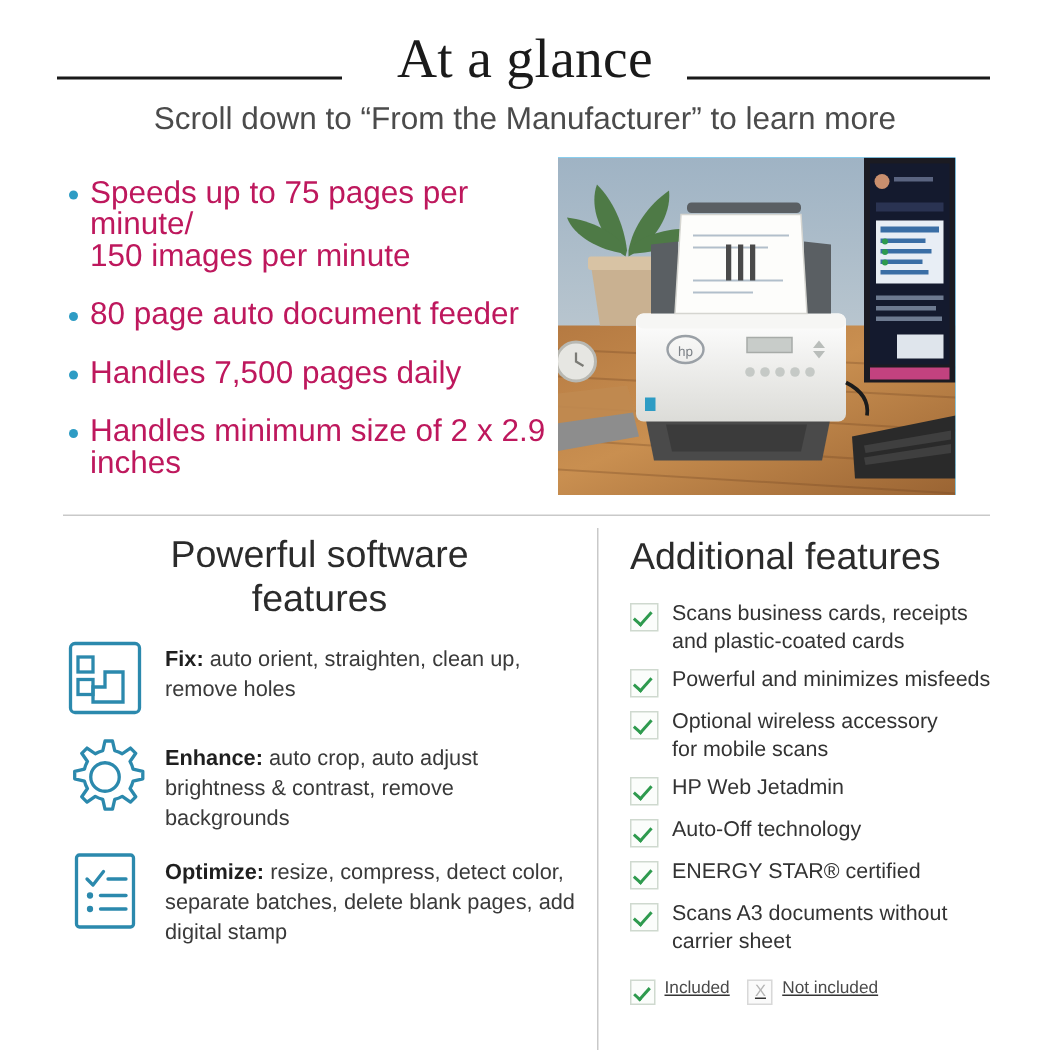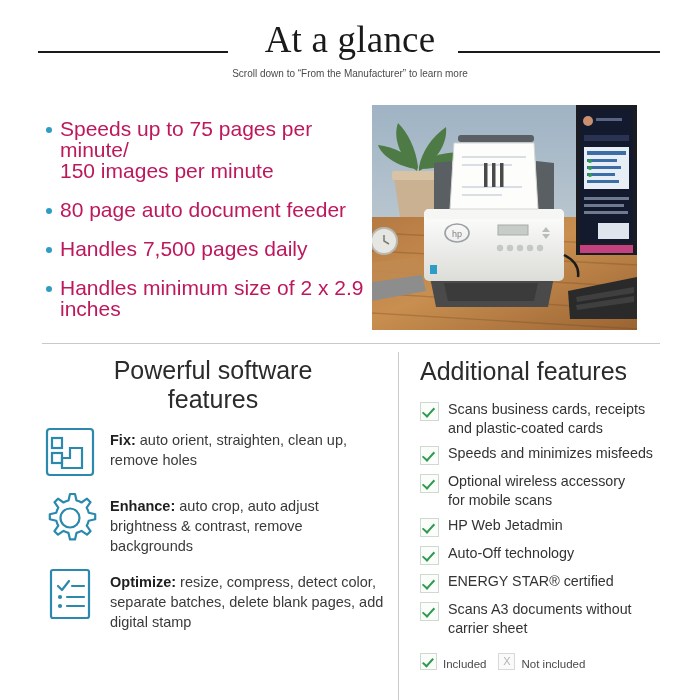--- a/index.html
+++ b/index.html
@@ -41,21 +41,21 @@
     letter-spacing: 0.2px;
     line-height: 44px;
     font-stretch: condensed;
     font-family: Liberation Serif, serif;
   }
   .subtitle {
     position: absolute;
     left: 0; top: 68px;
     width: 700px;
     text-align: center;
-    font-size: 10px;
+    font-size: 21px;
     font-weight: 400;
     color: #4b4b4b;
   }
 
   
   .glance-bullets {
     position: absolute;
     left: 46px; top: 118px;
     width: 340px;
   }
@@ -180,22 +180,23 @@
   .check-text {
     font-size: 14.3px;
     line-height: 18.5px;
     color: #333333;
     white-space: pre-line;
   }
 
   
   .legend {
     display: flex;
-    align-items: flex-end;
+    align-items: flex-start;
     margin-top: 16px;
+    text-decoration: underline;
   }
   .legend-box {
     flex: 0 0 auto;
     width: 15px; height: 15px;
     border: 1px solid #cfd9cf;
     background: #fbfdfb;
     margin-right: 6px;
     position: relative;
   }
   .legend-box.inc::after {
@@ -424,21 +425,21 @@
 <div class="col-right">
   <div class="col-right-title">Additional features</div>
 
   <div class="check-row">
     <span class="check-box"></span>
     <span class="check-text">Scans business cards, receipts
 and plastic-coated cards</span>
   </div>
   <div class="check-row">
     <span class="check-box"></span>
-    <span class="check-text">Speeds and minimizes misfeeds</span>
+    <span class="check-text">Powerful and minimizes misfeeds</span>
   </div>
   <div class="check-row">
     <span class="check-box"></span>
     <span class="check-text">Optional wireless accessory
 for mobile scans</span>
   </div>
   <div class="check-row">
     <span class="check-box"></span>
     <span class="check-text">HP Web Jetadmin</span>
   </div>

